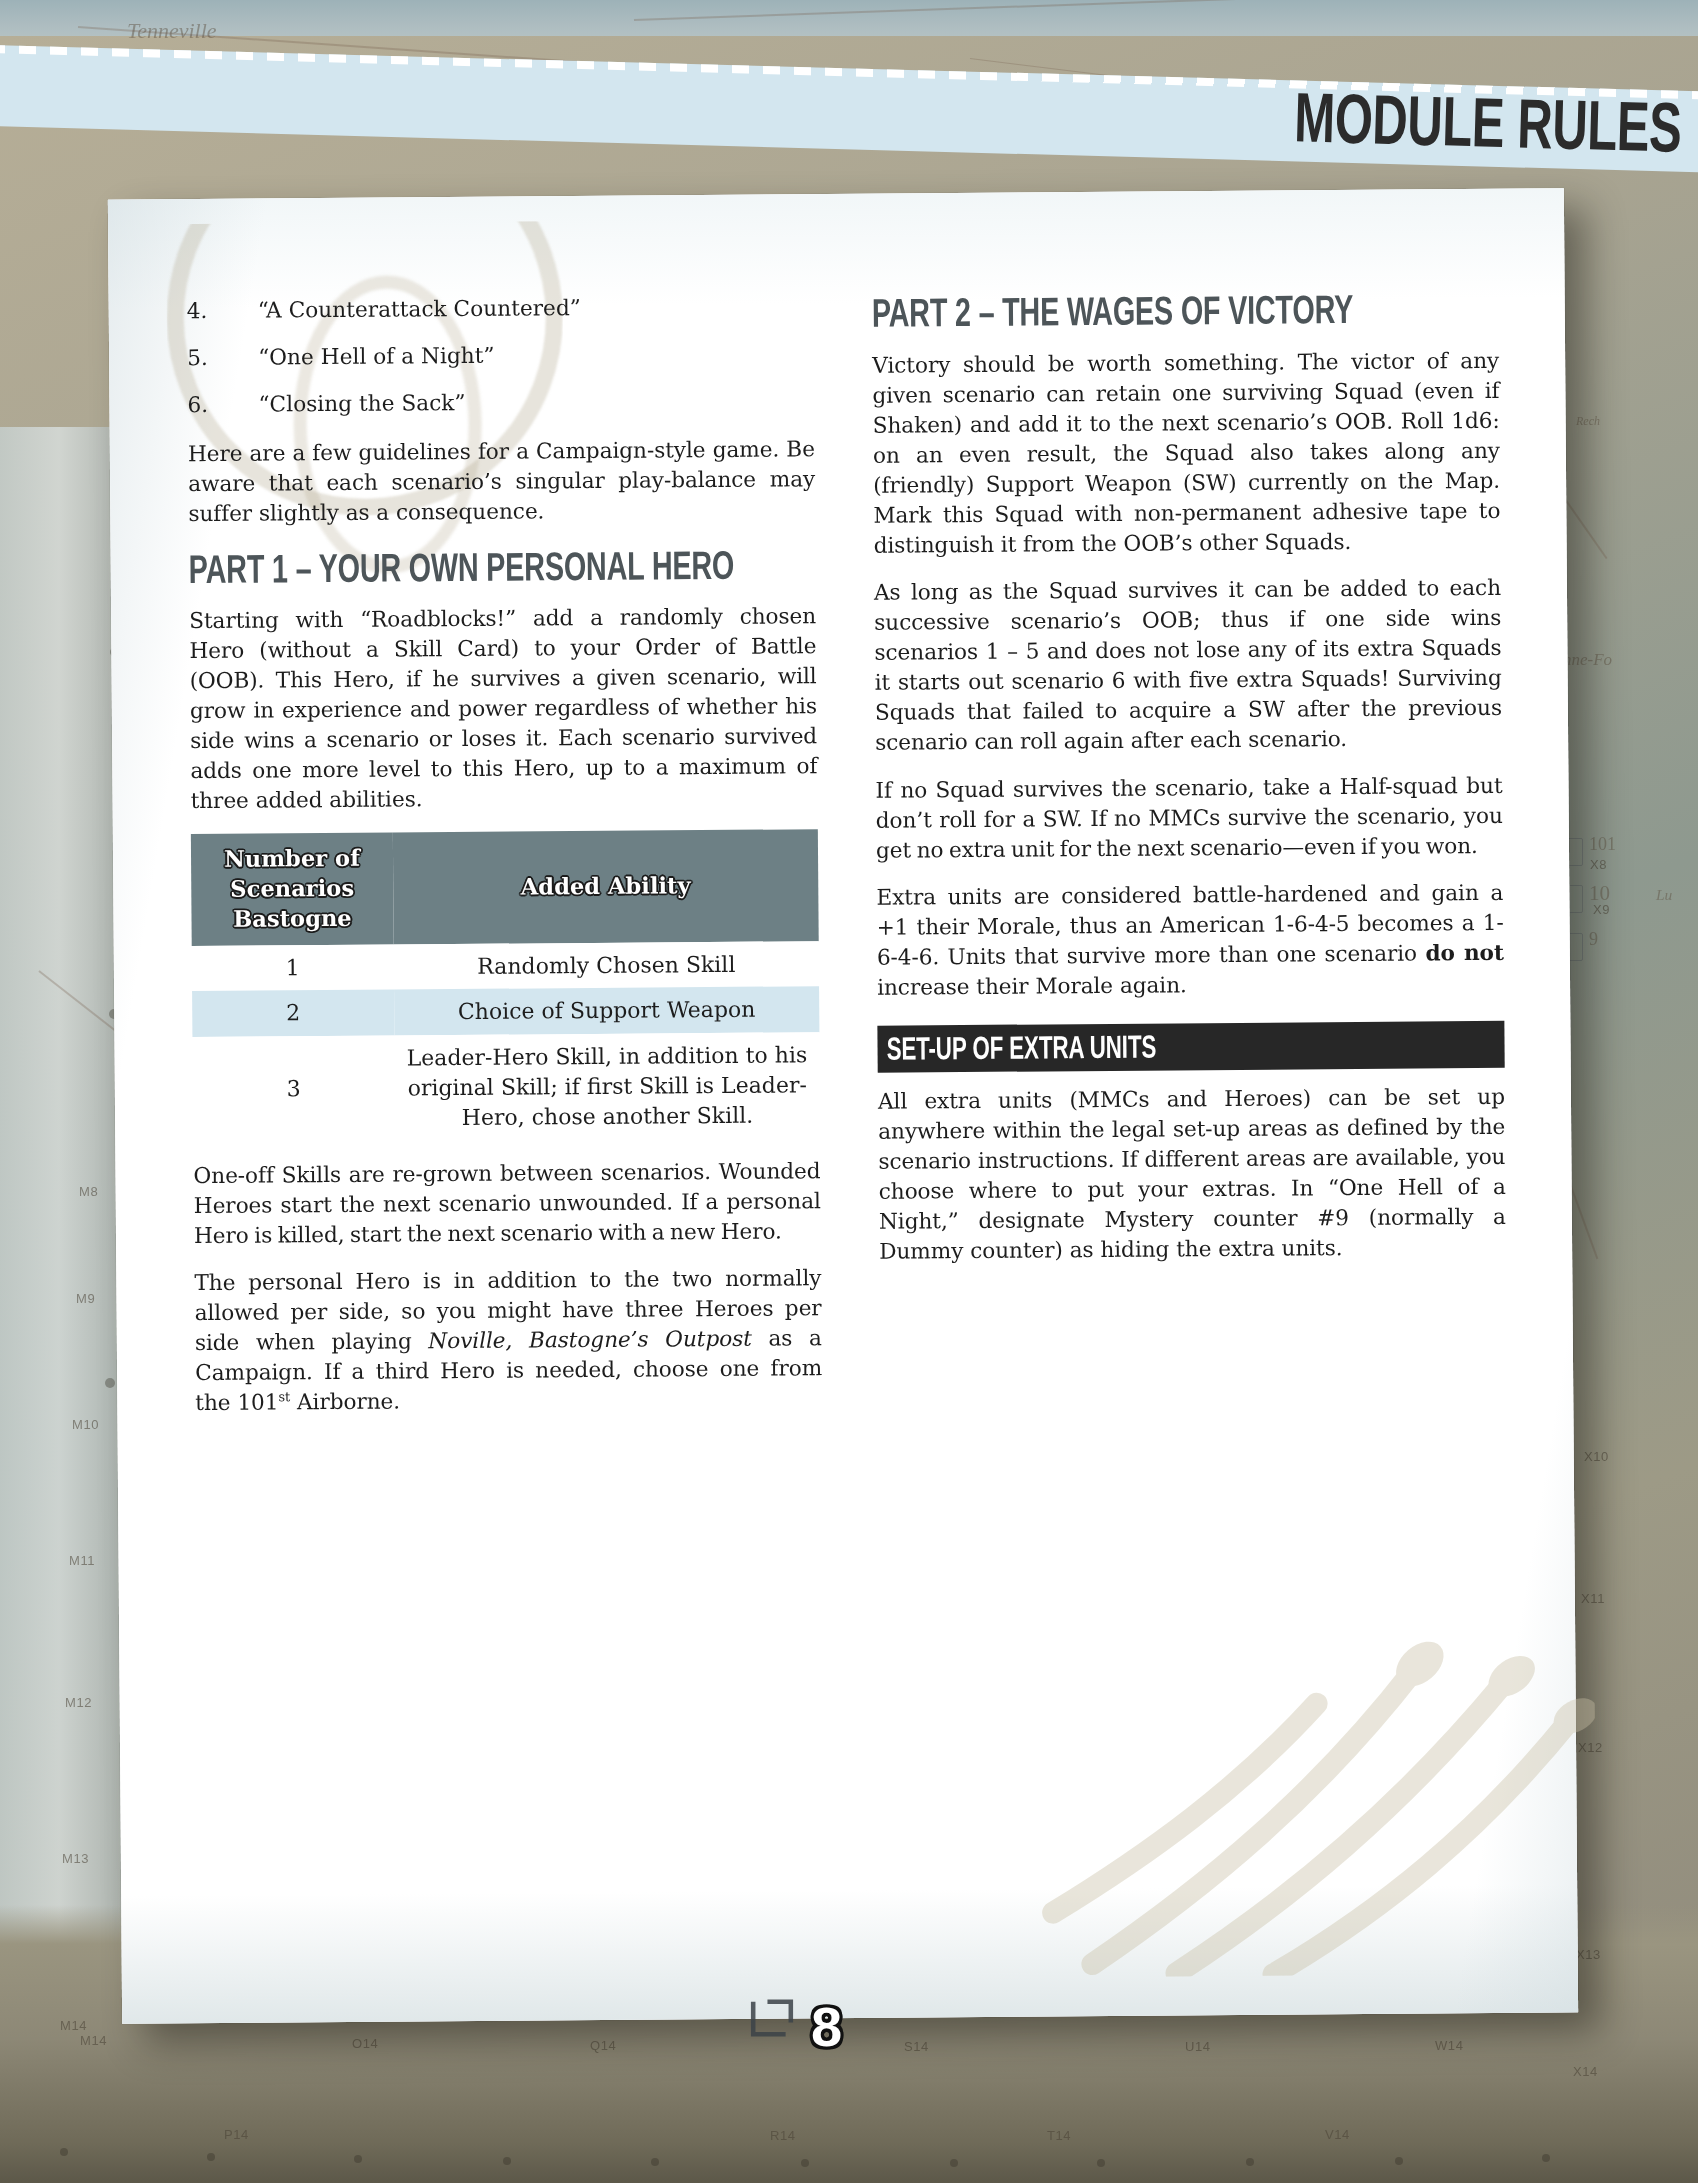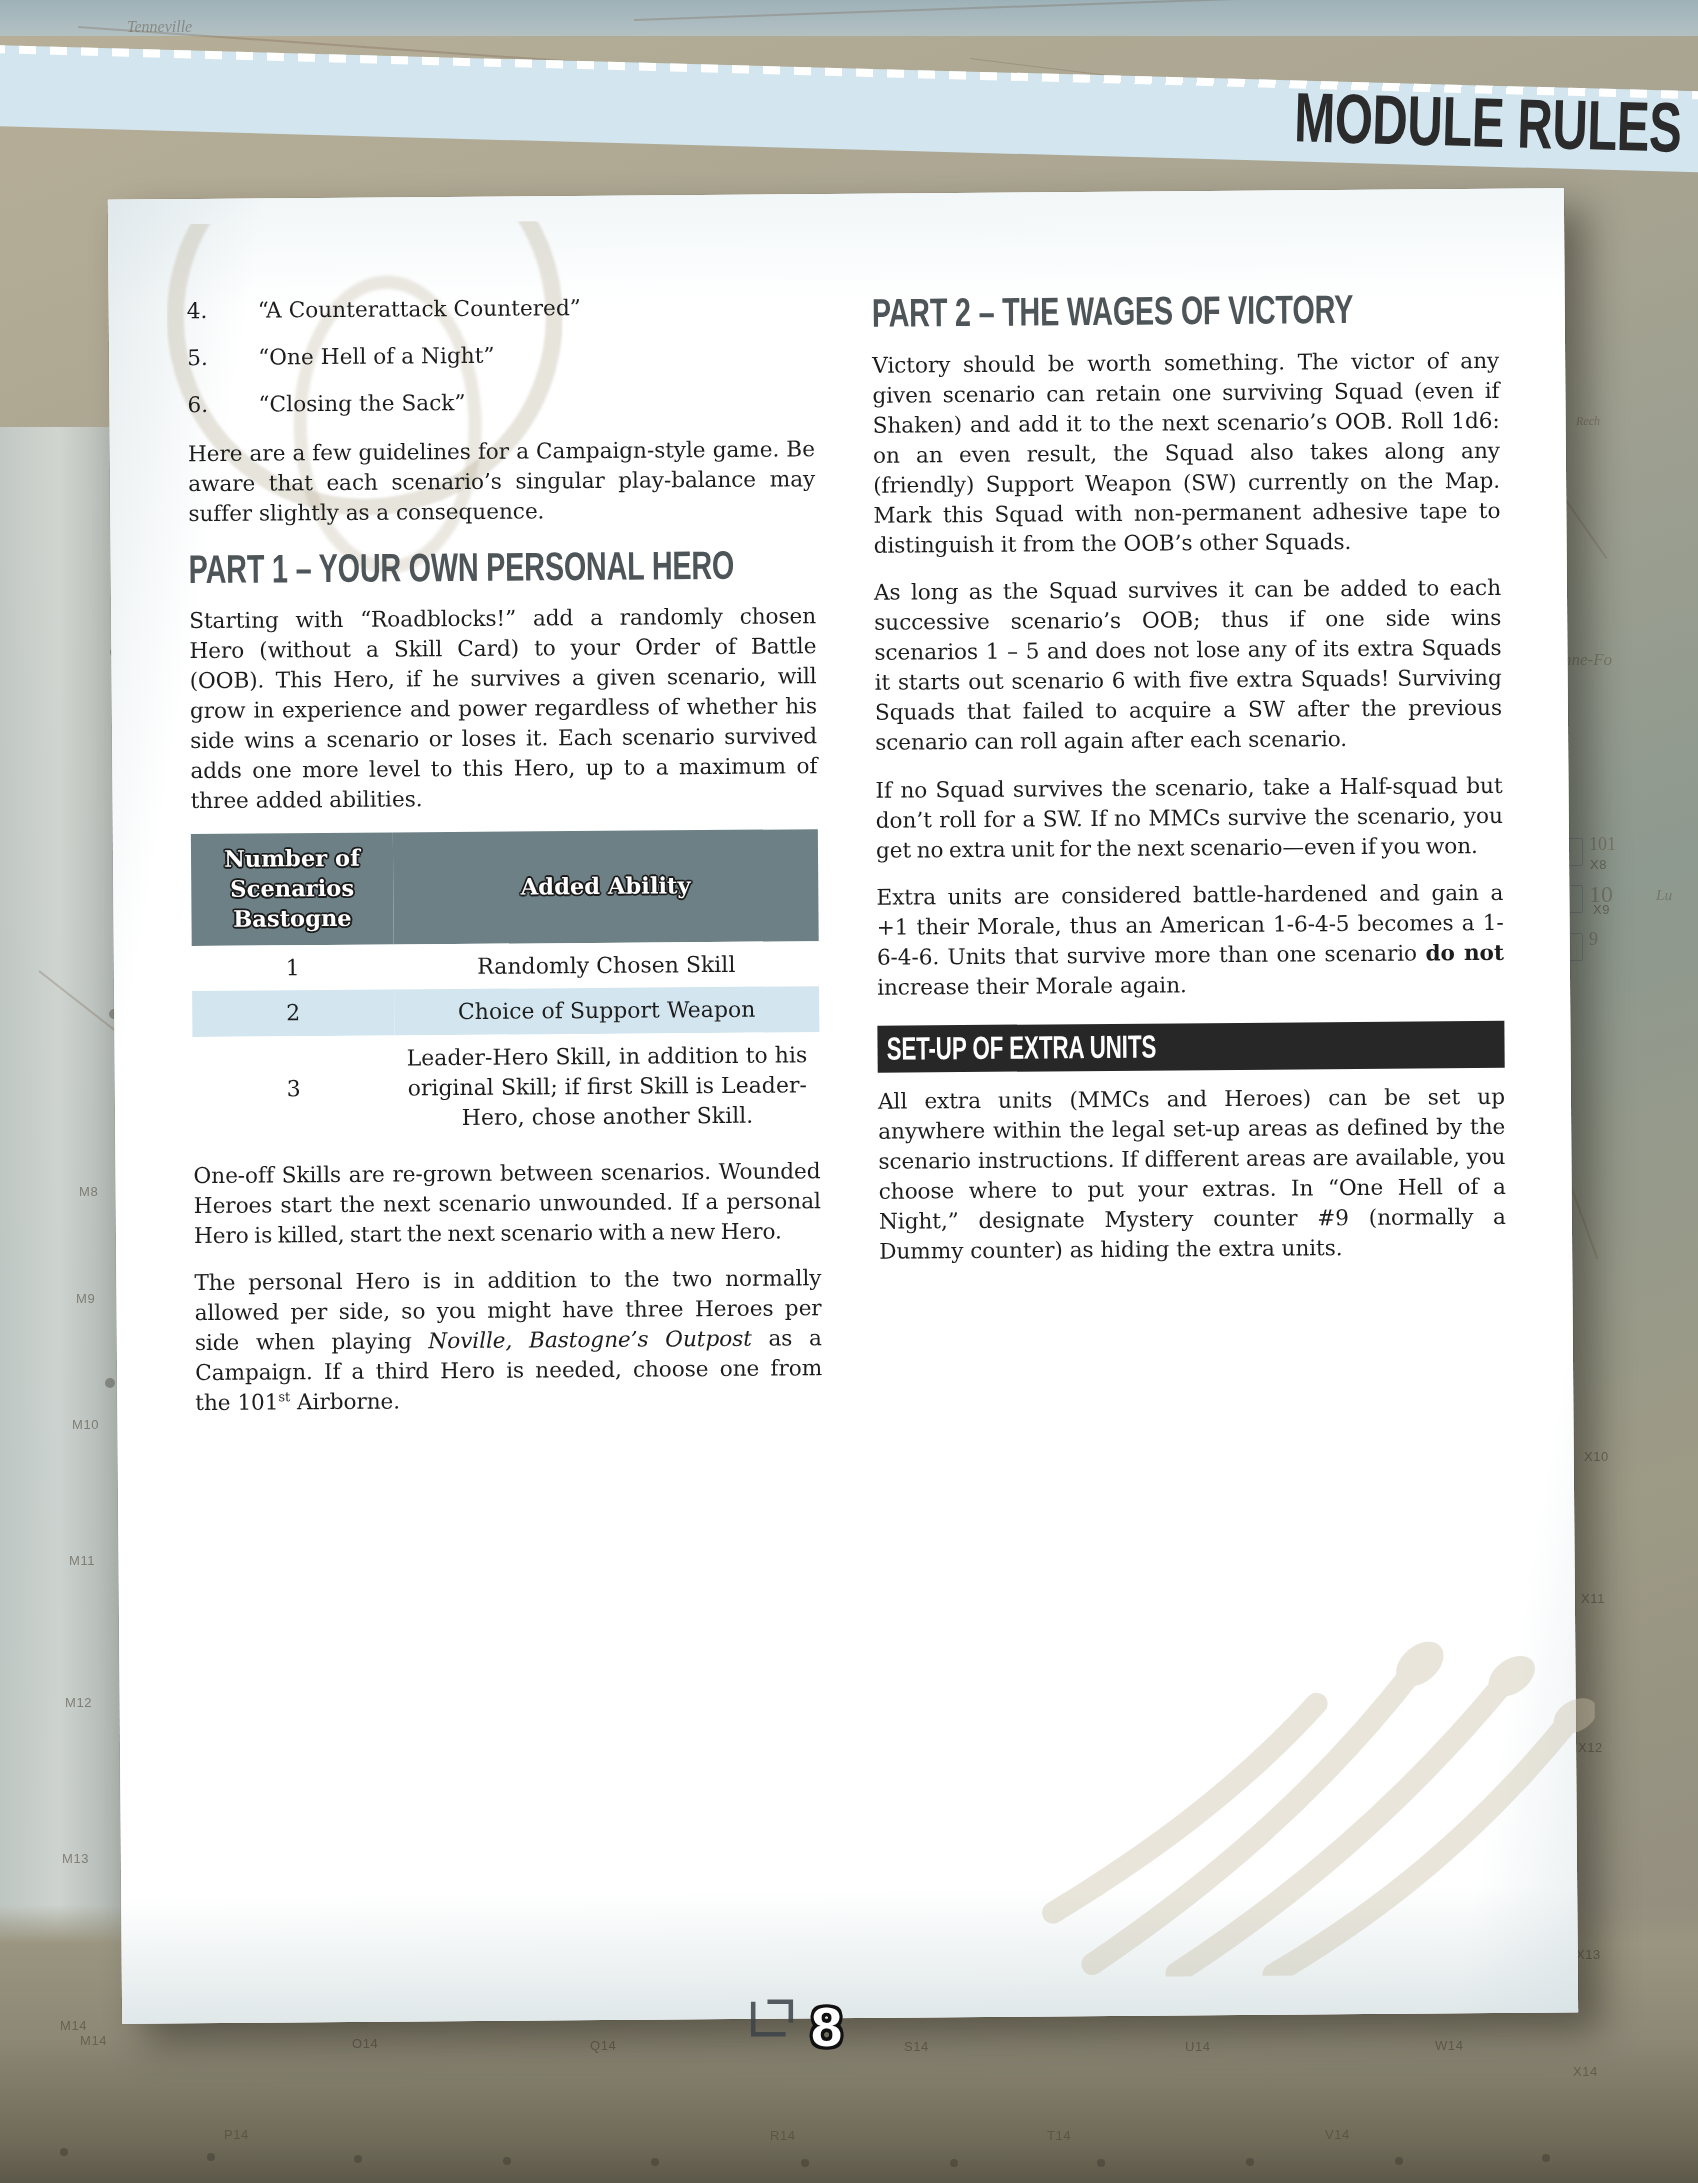--- a/index.html
+++ b/index.html
@@ -286,30 +286,30 @@
   <div id="bg-left-snow"></div>
   <div id="bg-bottom"></div>
 
   <div class="mapline" style="left:78px;top:26px;width:582px;height:1.9px;transform:rotate(4deg);"></div>
   <div class="mapline" style="left:634px;top:19.4px;width:841px;height:1.9px;transform:rotate(-2deg);"></div>
   <div class="mapline" style="left:970px;top:58px;width:582px;height:1.3px;transform:rotate(7deg);"></div>
   <div class="mapline" style="left:39px;top:970px;width:104px;height:1.9px;transform:rotate(38deg);"></div>
   <div class="mapline" style="left:1488px;top:388px;width:207px;height:1.9px;transform:rotate(55deg);"></div>
   <div class="mapline" style="left:1540px;top:1100px;width:168px;height:1.9px;transform:rotate(70deg);"></div>
 
-  <div class="maptext" style="left:127px;top:18px;font-size:16px;">Tenneville</div>
+  <div class="maptext" style="left:127px;top:18px;font-size:22px;">Tenneville</div>
   <div class="maptext" style="left:1171px;top:128px;font-size:17px;">Bastogne</div>
   <div class="maptext" style="left:1546px;top:650px;font-size:17px;">Sonne-Fo</div>
   <div class="maptext" style="left:1576px;top:414px;font-size:12px;">Rech</div>
   <div class="maptext" style="left:1656px;top:886px;font-size:15.5px;">Lu</div>
 
   <div class="nato" style="left:1545px;top:838px;width:36px;height:26px;"></div>
   <div class="maptext" style="left:1589px;top:834px;font-size:18px;font-style:normal;">101</div>
   <div class="nato" style="left:1545px;top:885px;width:36px;height:26px;"></div>
-  <div class="maptext" style="left:1589px;top:881px;font-size:24px;font-style:normal;">10</div>
+  <div class="maptext" style="left:1589px;top:881px;font-size:21px;font-style:normal;">10</div>
   <div class="nato" style="left:1545px;top:933px;width:36px;height:26px;"></div>
   <div class="maptext" style="left:1589px;top:929px;font-size:18px;font-style:normal;">9</div>
 
   <div class="hexlabel" style="left:79px;top:1184px;">M8</div>
   <div class="hexlabel" style="left:76px;top:1291px;">M9</div>
   <div class="hexlabel" style="left:72px;top:1417px;">M10</div>
   <div class="hexlabel" style="left:69px;top:1553px;">M11</div>
   <div class="hexlabel" style="left:65px;top:1695px;">M12</div>
   <div class="hexlabel" style="left:62px;top:1851px;">M13</div>
   <div class="hexlabel" style="left:60px;top:2018px;">M14</div>

